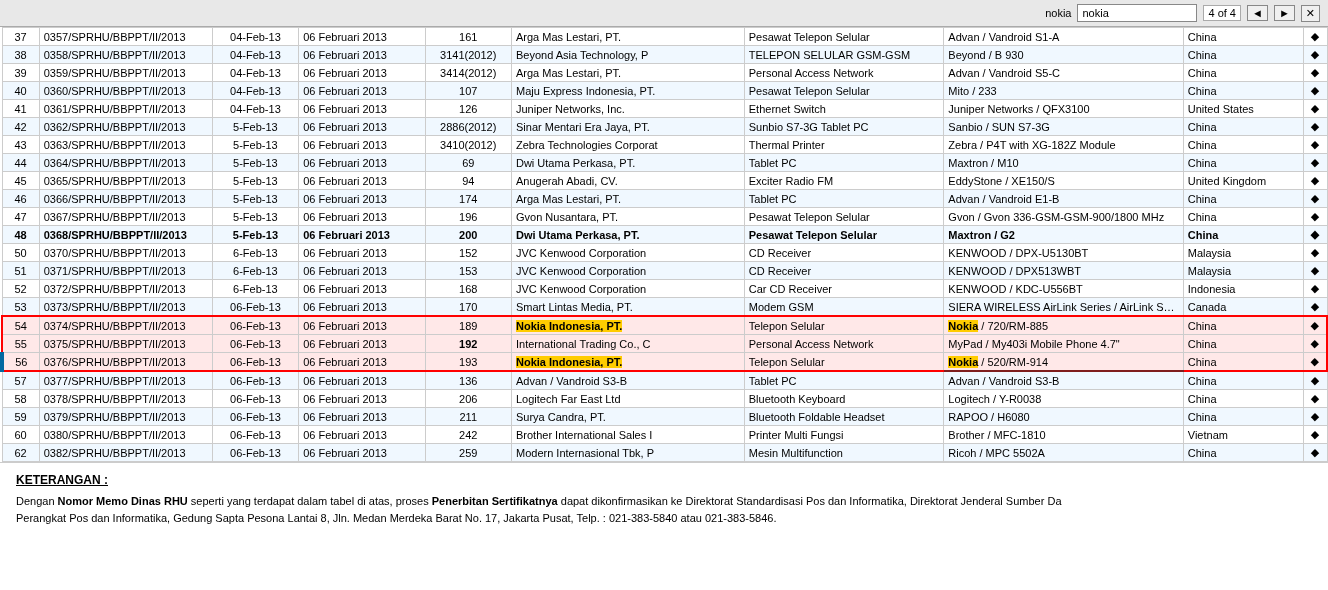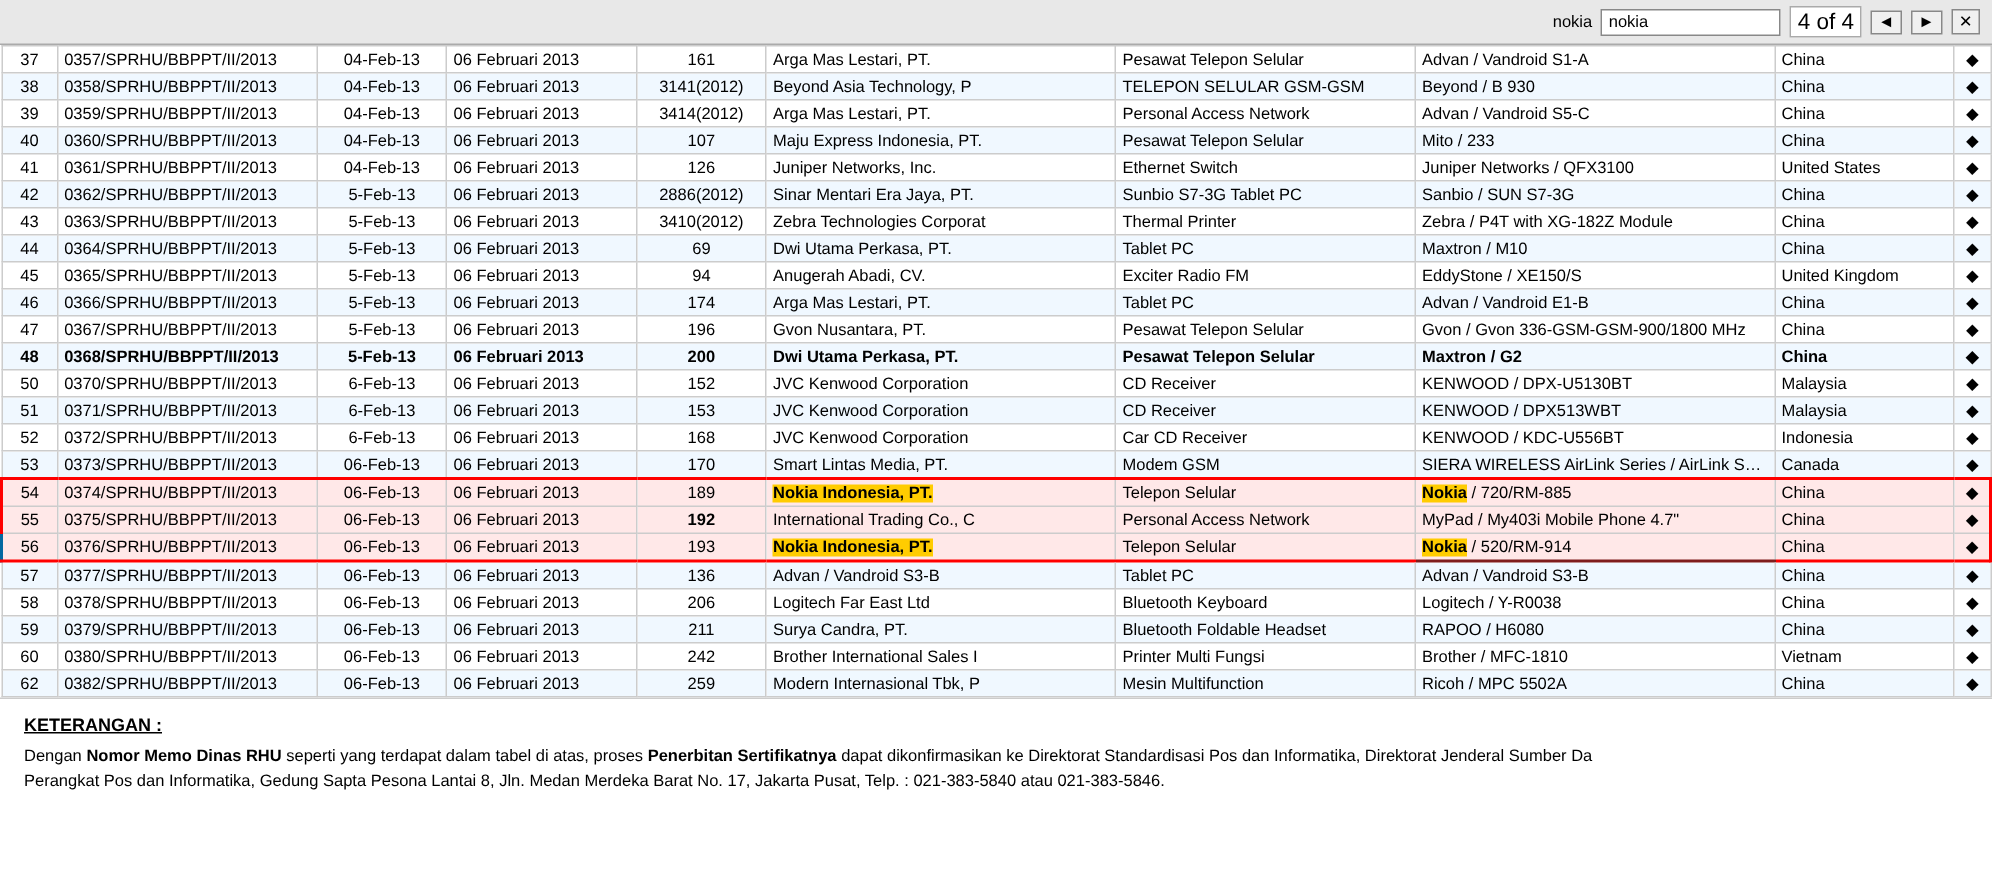--- a/index.html
+++ b/index.html
@@ -93,21 +93,21 @@
     .search-input {
       font-size: 11px;
       padding: 2px 4px;
       border: 1px solid #888;
       width: 120px;
     }
     .search-label {
       font-size: 11px;
     }
     .page-info {
-      font-size: 15px;
+      font-size: 11px;
       background: #fff;
       border: 1px solid #aaa;
       padding: 1px 4px;
     }
     .nav-btn {
       font-size: 11px;
       padding: 1px 4px;
       cursor: pointer;
       border: 1px solid #888;
       background: #f0f0f0;
@@ -351,21 +351,21 @@
           <td class="num" style="background: rgb(255, 232, 232);">06-Feb-13</td>
           <td style="background: rgb(255, 232, 232);">06 Februari 2013</td>
           <td class="num" style="background: rgb(255, 232, 232); font-weight: bold;">192</td>
           <td style="background: rgb(255, 232, 232);">International Trading Co., C</td>
           <td style="background: rgb(255, 232, 232);">Personal Access Network</td>
           <td style="background: rgb(255, 232, 232);">MyPad / My403i Mobile Phone 4.7"</td>
           <td style="background: rgb(255, 232, 232);">China</td>
           <td class="num" style="background: rgb(255, 232, 232); border-right: 2px solid red;">◆</td>
         </tr>
         <tr class="highlighted-row last-row">
-          <td class="num" style="background: rgb(255, 232, 232); border-left: 2px solid #0369a1; border-bottom: 2px solid red; text-align: center;">56</td>
+          <td class="num" style="background: rgb(255, 232, 232); border-left: 4px solid #0369a1; border-bottom: 2px solid red; text-align: center;">56</td>
           <td style="background: rgb(255, 232, 232); border-bottom: 2px solid red;">0376/SPRHU/BBPPT/II/2013</td>
           <td class="num" style="background: rgb(255, 232, 232); border-bottom: 2px solid red;">06-Feb-13</td>
           <td style="background: rgb(255, 232, 232); border-bottom: 2px solid red;">06 Februari 2013</td>
           <td class="num" style="background: rgb(255, 232, 232); border-bottom: 2px solid red;">193</td>
           <td style="background: rgb(255, 232, 232); border-bottom: 2px solid red;"><span style="background: rgb(255, 204, 0); font-weight: bold;">Nokia Indonesia, PT.</span></td>
           <td style="background: rgb(255, 232, 232); border-bottom: 2px solid red;">Telepon Selular</td>
           <td style="background: rgb(255, 232, 232); border-bottom: 2px solid #7f1d1d;"><span style="background: rgb(255, 204, 0); font-weight: bold;">Nokia</span> / 520/RM-914</td>
           <td style="background: rgb(255, 232, 232); border-bottom: 2px solid red;">China</td>
           <td class="num" style="background: rgb(255, 232, 232); border-right: 2px solid red; border-bottom: 2px solid red;">◆</td>
         </tr>

